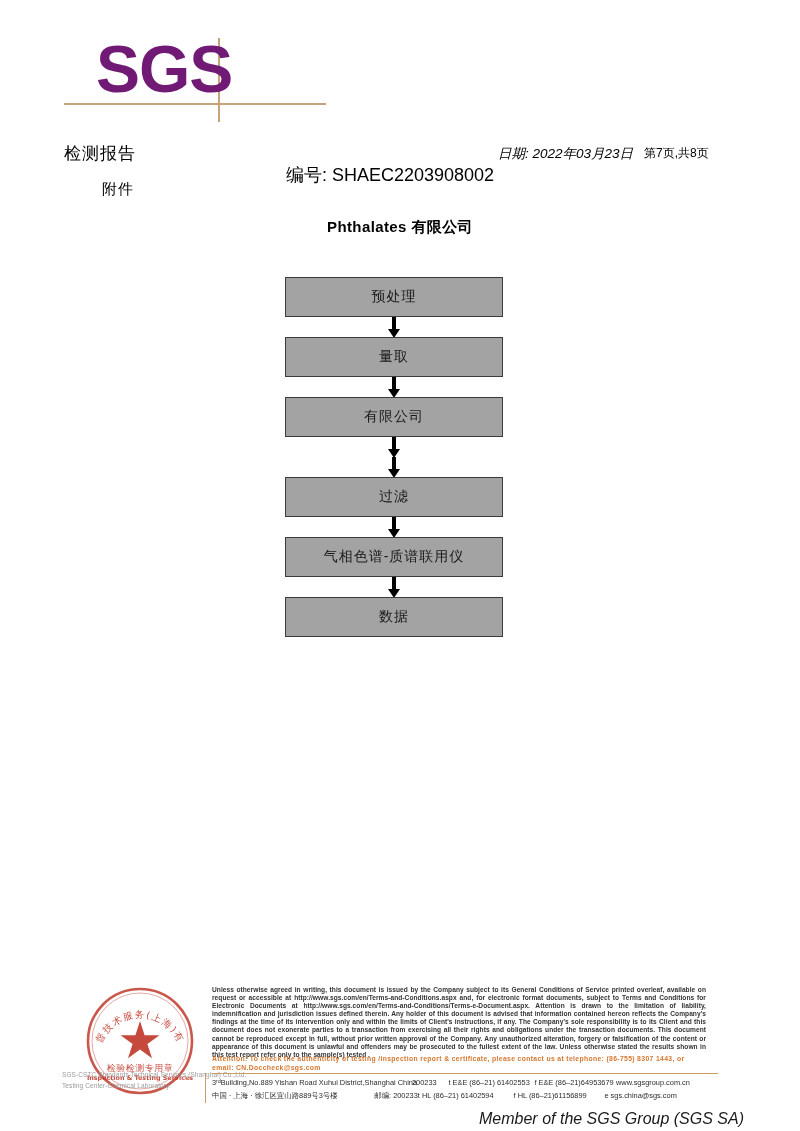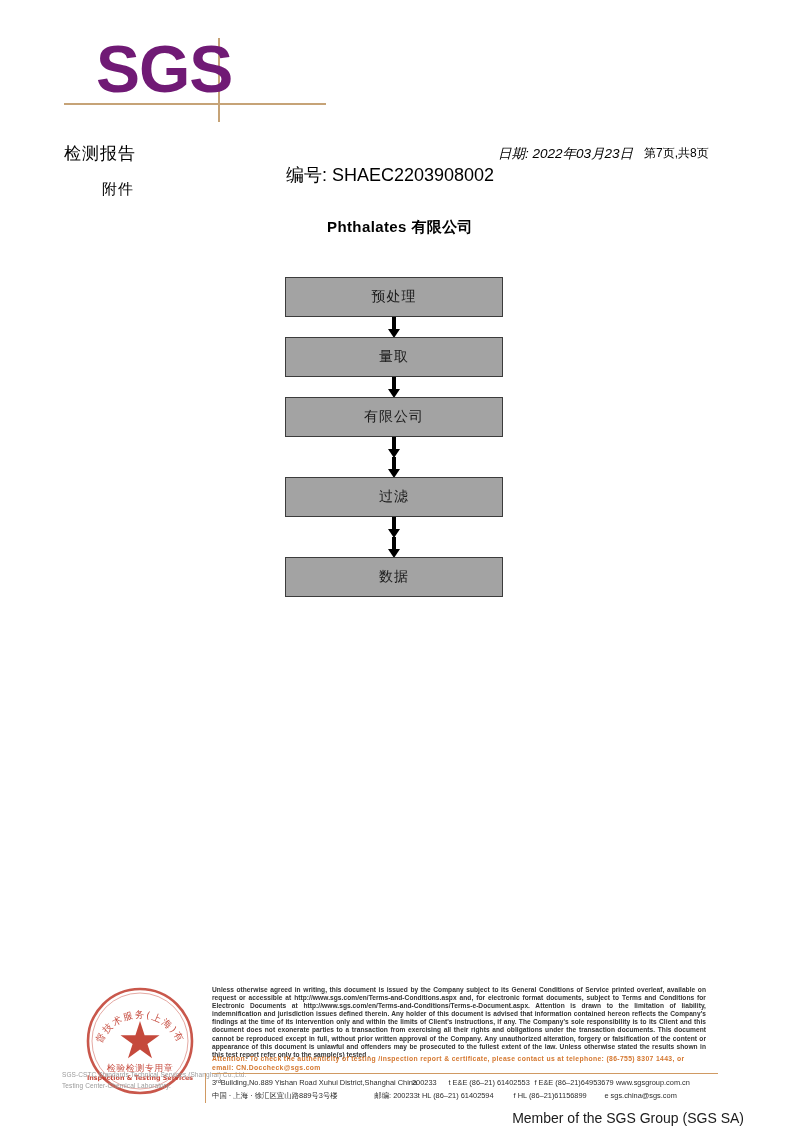--- a/index.html
+++ b/index.html
@@ -236,22 +236,23 @@
     width: 1.1px;
     height: 30px;
     background: #d09a63;
   }
   .member {
     position: absolute;
     left: 0;
     top: 1110px;
     width: 744px;
     text-align: right;
-    font-size: 14px;
+    font-size: 16px;
     color: #1a1a1a;
+    font-style: italic;
   }
 </style>
 </head>
 <body>
 
 <div class="page">
 
   <div class="logo-wrap">
     <div class="logo-hline"></div>
     <div class="logo-vline"></div>
@@ -286,20 +287,21 @@
       </div>
     <div class="flow-arrow">
         <span class="shaft"></span>
         <span class="head"></span>
       </div>
     <div class="flow-box">过滤</div>
     <div class="flow-arrow">
         <span class="shaft"></span>
         <span class="head"></span>
       </div>
+    <div class="flow-box">气相色谱-质谱联用仪</div>
     <div class="flow-arrow">
         <span class="shaft"></span>
         <span class="head"></span>
       </div>
     <div class="flow-box">数据</div>
   </div>
 
   <div class="footer">
 
     <div class="stamp">

